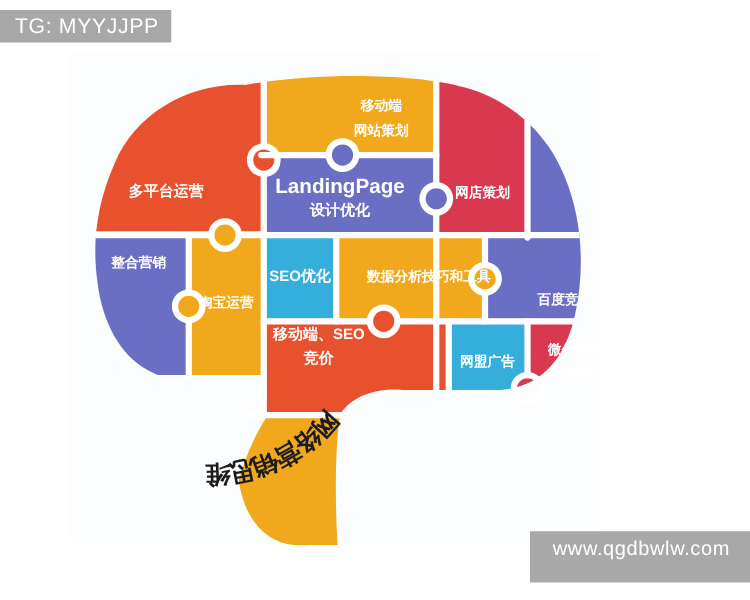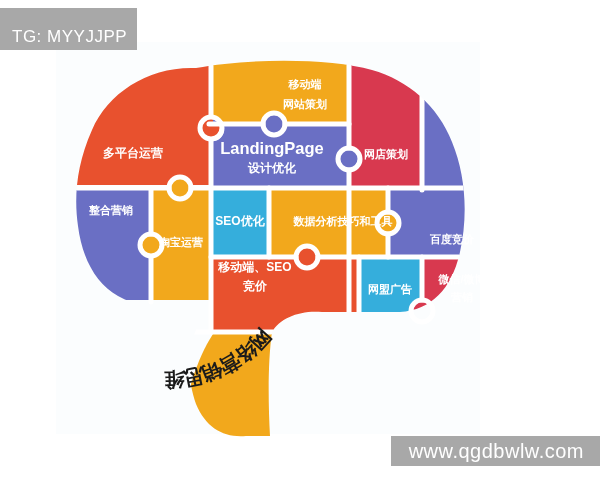--- a/index.html
+++ b/index.html
@@ -23,28 +23,28 @@
     font-size: 17px;
     letter-spacing: 0.5px;
     display: flex;
     align-items: center;
     white-space: nowrap;
   }
   #wm-top {
     left: 0;
     top: 8px;
     height: 26px;
-    padding: 16px 10px 0 12px;
+    padding: 0 10px 0 12px;
   }
   #wm-bottom {
     right: 0;
     bottom: 14px;
     height: 30px;
-    padding: 0 16px 0 18px;
-    font-size: 20px;
+    padding: 0 16px 11px 18px;
+    font-size: 16px;
     justify-content: center;
   }
 
   
   #panel {
     position: absolute;
     left: 56px;
     top: 42px;
     width: 424px;
     height: 392px;

